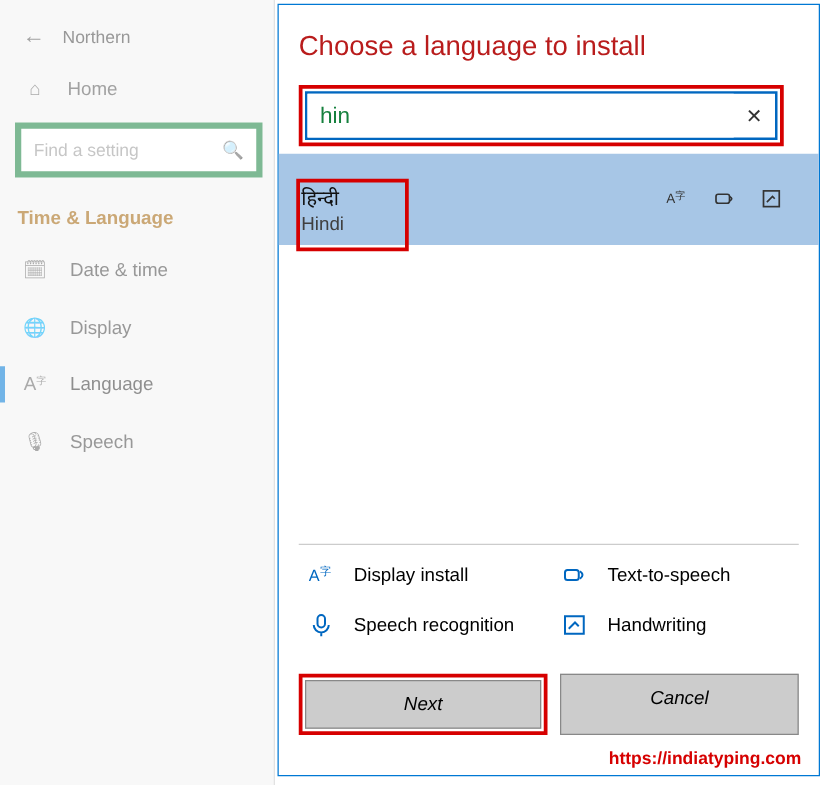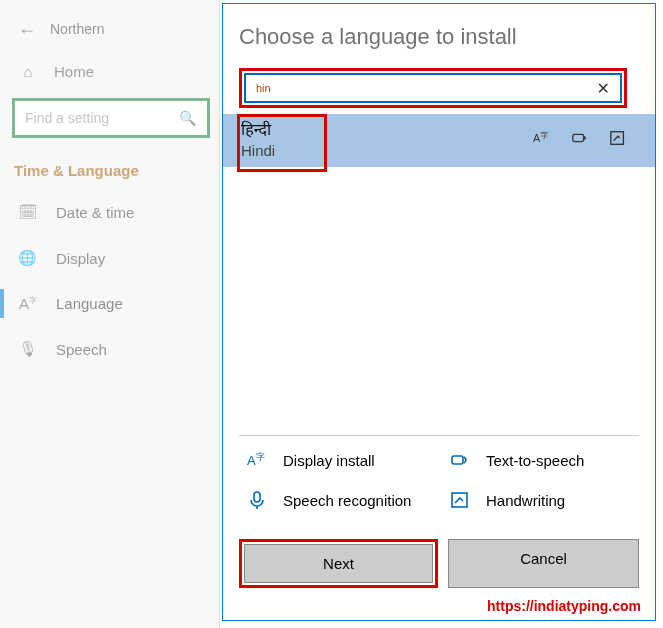--- a/index.html
+++ b/index.html
@@ -4,51 +4,51 @@
   <style>
     * { margin: 0; padding: 0; box-sizing: border-box; font-family: "Segoe UI", Tahoma, sans-serif; }
     body { width: 663px; height: 628px; background: #fff; position: relative; overflow: hidden; }
 
     
     .sidebar { position: absolute; left: 0; top: 0; width: 220px; height: 100%; background: #f3f3f3; opacity: 0.55; }
     .sb-header { display: flex; align-items: center; gap: 14px; padding: 18px 18px 0 18px; color: #555; }
     .sb-back { font-size: 18px; }
     .sb-title { font-size: 14px; font-weight: 400; color: #444; }
     .sb-home-row { display: flex; align-items: center; gap: 16px; padding: 24px 18px 10px 18px; color: #555; font-size: 15px; }
-    .sb-search-box { margin: 8px 10px 0 12px; border: 3px solid #15803d; background: #fff; padding: 9px 10px; color: #999; font-size: 14px; display: flex; align-items: center; justify-content: space-between; }
+    .sb-search-box { margin: 8px 10px 0 12px; border: 5px solid #15803d; background: #fff; padding: 9px 10px; color: #999; font-size: 14px; display: flex; align-items: center; justify-content: space-between; }
     .sb-search-box .mag { color: #888; }
     .sb-heading { padding: 24px 14px 10px 14px; color: #a16207; font-weight: 600; font-size: 15px; }
     .sb-item { display: flex; align-items: center; gap: 18px; padding: 14px 18px; color: #444; font-size: 15px; }
     .sb-item.selected { position: relative; color: #333; }
     .sb-item.selected::before { content: ""; position: absolute; left: 0; top: 8px; bottom: 8px; width: 4px; background: #0078d4; }
     .sb-divider { position: absolute; right: 0; top: 0; bottom: 0; border-right: 1px solid #ccc; }
 
     
     .dialog { position: absolute; left: 222px; top: 3px; right: 7px; bottom: 7px; background: #fff; border: 1px solid #0078d4; display: flex; flex-direction: column; }
     .dlg-pad { padding: 20px 28px 0 16px; }
-    .dlg-title { font-size: 22px; font-weight: 400; color: #737373; }
+    .dlg-title { font-size: 22px; font-weight: 400; color: #b91c1c; }
     .dlg-search-wrap { margin-top: 18px; border: 3px solid #d60000; padding: 2px; }
     .dlg-search { border: 2px solid #0067c0; background: #fff; display: flex; align-items: center; }
-    .dlg-search input { flex: 1; border: none; outline: none; padding: 7px 10px; font-size: 11px; color: #c2410c; }
+    .dlg-search input { flex: 1; border: none; outline: none; padding: 7px 10px; font-size: 18px; color: #15803d; }
     .dlg-search .clear { padding: 0 10px; font-size: 16px; color: #333; cursor: pointer; }
     .result-list { margin-top: 6px; }
-    .result-item { padding: 4px 28px 8px 18px; display: flex; justify-content: space-between; align-items: center; gap: 12px; }
+    .result-item { padding: 24px 28px 8px 18px; display: flex; justify-content: space-between; align-items: flex-start; gap: 12px; }
     .result-item.selected { background: #a7c6e6; }
     .result-text-wrap { position: relative; }
     .result-native { font-size: 16px; color: #111; }
     .result-eng { font-size: 15px; color: #404040; margin-top: 2px; }
     .result-highlight { position: absolute; left: -4px; top: -4px; width: 90px; height: 58px; border: 3px solid #d60000; pointer-events: none; }
     .result-icons { display: flex; gap: 20px; margin-top: 3px; }
     .result-icons svg { width: 18px; height: 18px; }
     .flex-spacer { flex: 1; }
     .dlg-divider { border-top: 1px solid #ccc; margin: 0 16px; }
     .features { padding: 14px 18px 16px 24px; display: grid; grid-template-columns: 1fr 1fr; row-gap: 20px; column-gap: 16px; }
     .feature { display: flex; align-items: center; gap: 16px; color: #000; font-size: 15px; }
     .feature svg { width: 20px; height: 20px; color: #0067c0; flex-shrink: 0; }
-    .dlg-buttons { padding: 13px 16px 10px 16px; display: flex; gap: 10px; }
+    .dlg-buttons { padding: 13px 16px 10px 16px; display: flex; gap: 10px; font-style: italic; }
     .btn { flex: 1; padding: 10px 0; background: #ccc; border: 1px solid #888; color: #000; font-size: 15px; text-align: center; cursor: pointer; }
     .btn-highlight { border: 3px solid #d60000; padding: 2px; flex: 1; }
     .btn-highlight .btn { flex: none; width: 100%; }
     .watermark { text-align: right; padding: 0 14px 6px 0; color: #d60000; font-size: 14px; font-weight: 600; }
     .ico { display: inline-flex; width: 20px; justify-content: center; color: #666; }
   </style>
 </head>
 <body>
 
 <div class="sidebar">

